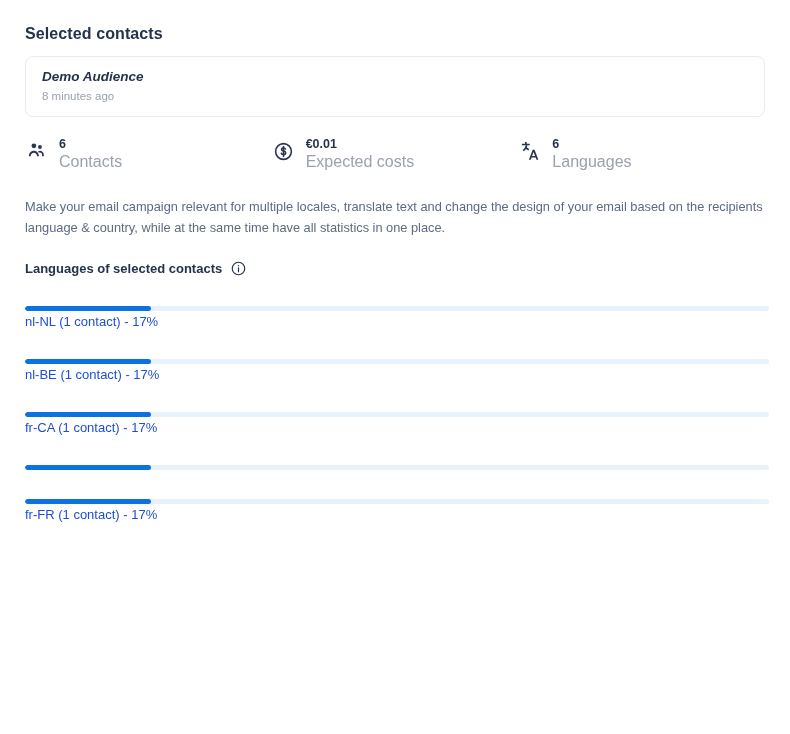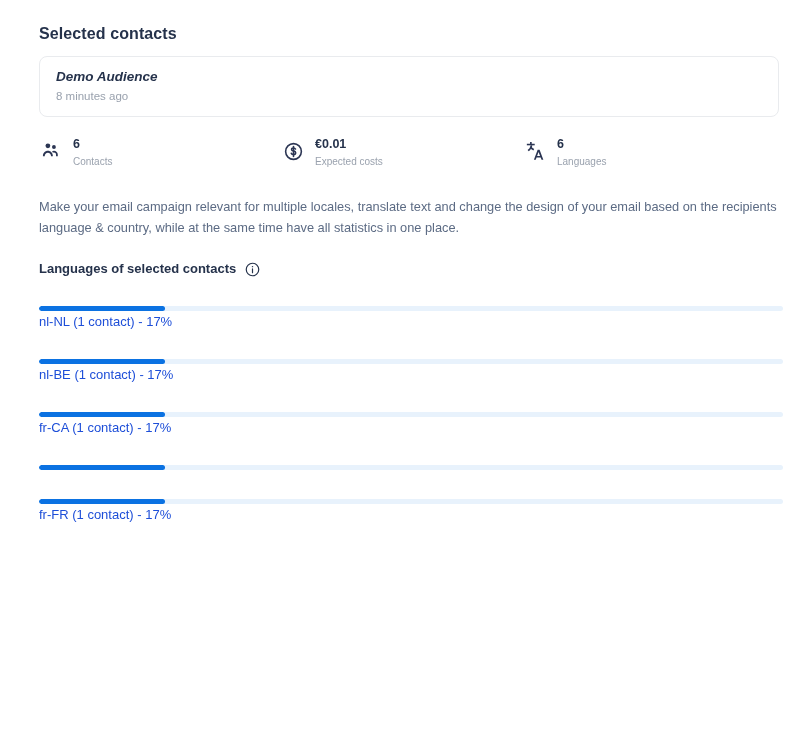--- a/index.html
+++ b/index.html
@@ -12,21 +12,21 @@
     height: 734px;
     font-family: "Liberation Sans", sans-serif;
     color: #2b3445;
     overflow: hidden;
   }
   .page {
     position: relative;
     width: 790px;
     height: 734px;
     box-sizing: border-box;
-    padding: 24px 25px 0 39px;
+    padding: 24px 25px 0 25px;
   }
 
   
   .section-title {
     font-size: 16px;
     font-weight: 700;
     color: #25324b;
     letter-spacing: 0.1px;
     margin: 0 0 12px 0;
     line-height: 20px;
@@ -79,21 +79,21 @@
   }
   .stat-icon svg { display: block; }
   .stat-text { display: flex; flex-direction: column; }
   .stat-value {
     font-size: 12.5px;
     font-weight: 700;
     color: #25324b;
     line-height: 15px;
   }
   .stat-label {
-    font-size: 10px;
+    font-size: 16px;
     color: #9aa2ae;
     line-height: 16px;
     margin-top: 2px;
   }
 
   
   .details-title {
     font-size: 16px;
     font-weight: 700;
     color: #25324b;
@@ -102,21 +102,21 @@
   }
   .details-desc {
     font-size: 12.8px;
     color: #5c6b84;
     line-height: 21px;
     width: 740px;
     margin: 0 0 22px 0;
   }
   .sub-head {
     display: flex;
-    align-items: flex-end;
+    align-items: center;
     gap: 9px;
     margin-bottom: 29px;
   }
   .sub-head-text {
     font-size: 13px;
     font-weight: 700;
     color: #25324b;
     line-height: 17px;
   }
   .info-icon {

